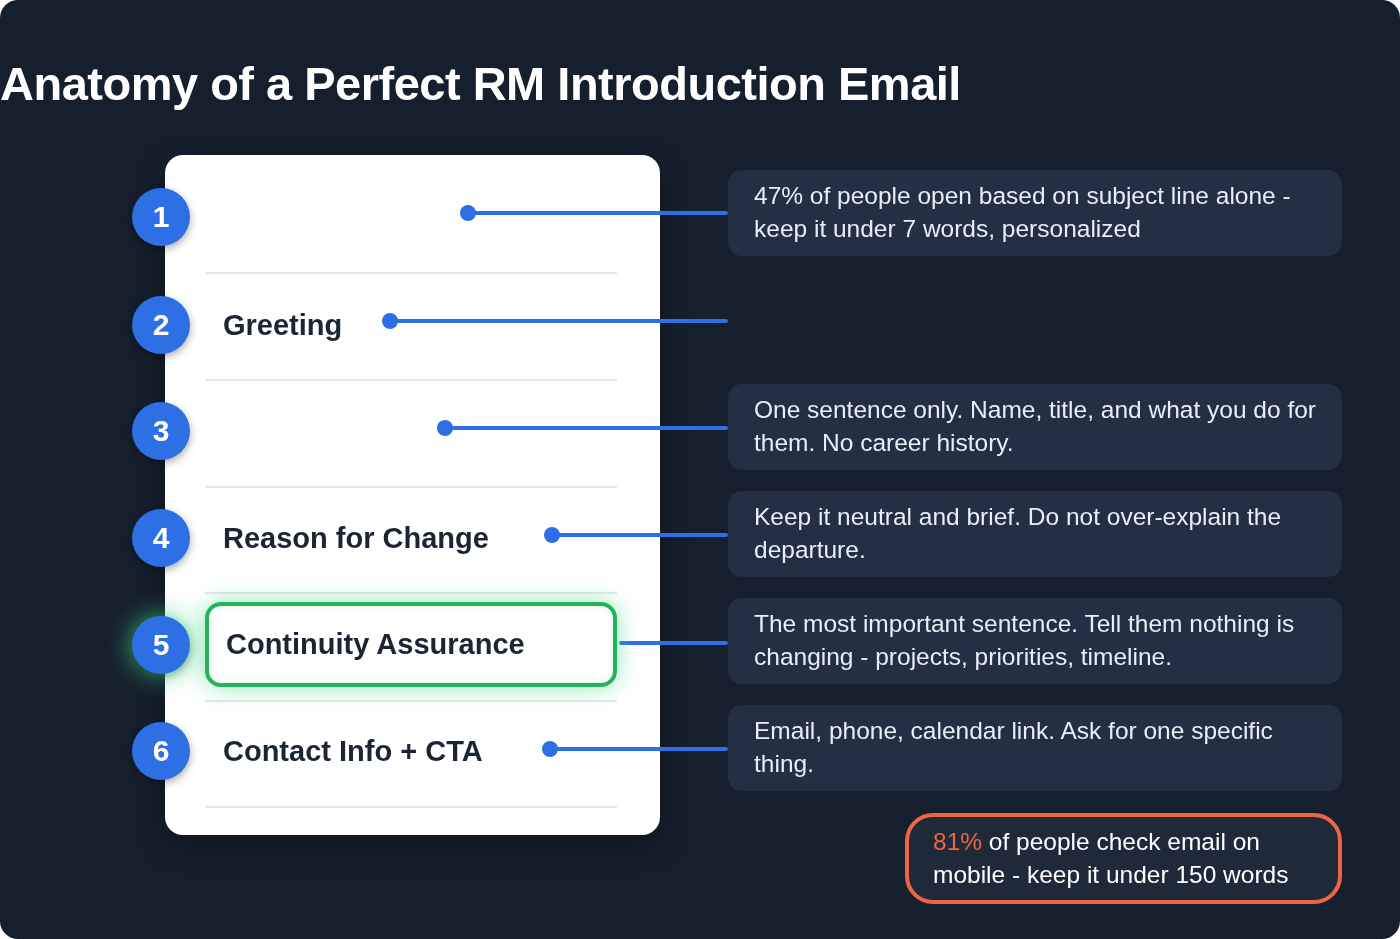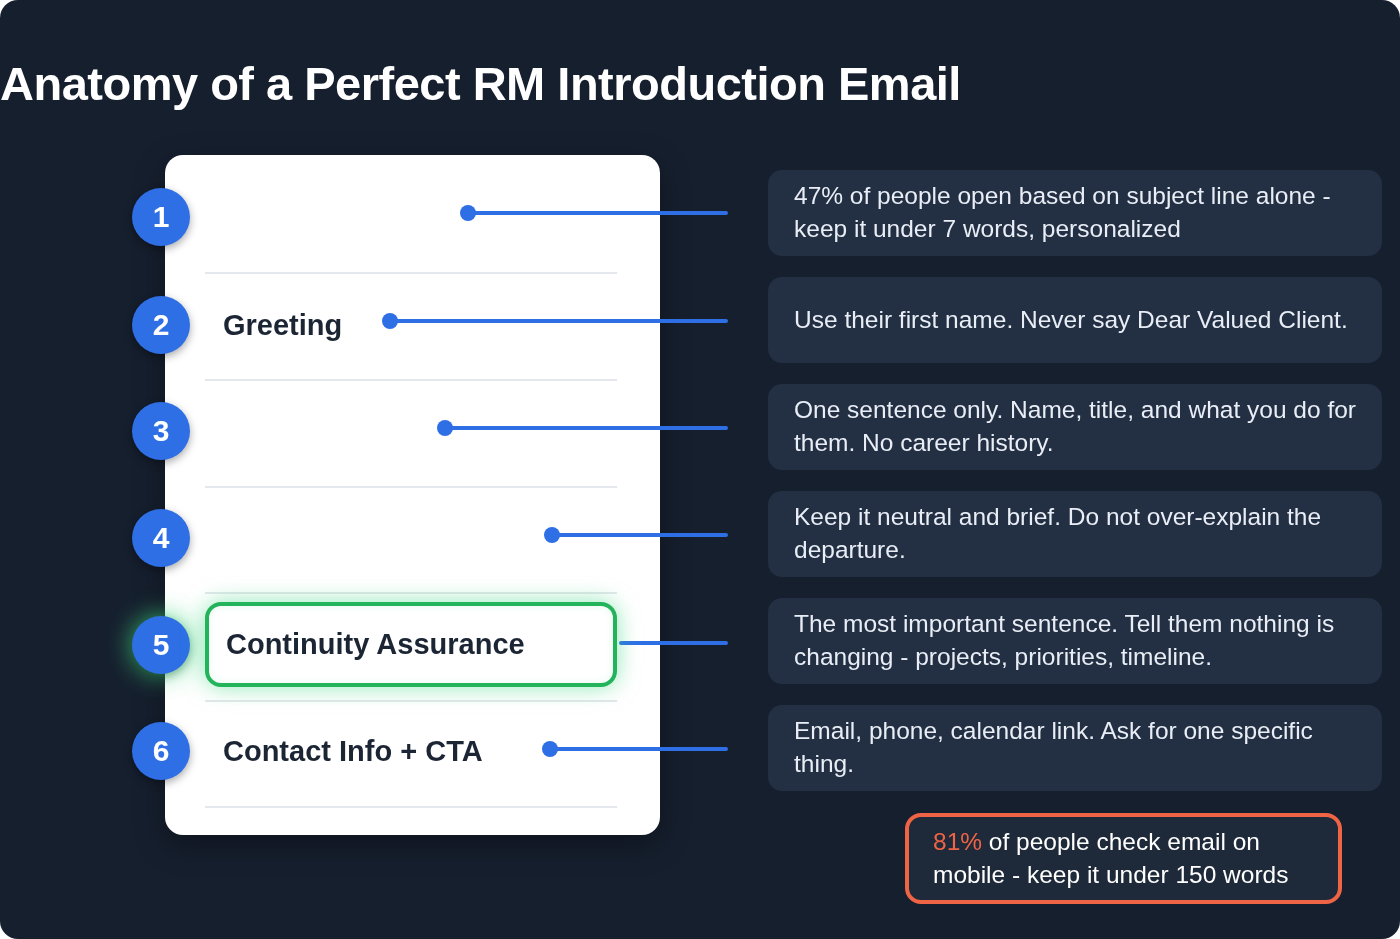--- a/index.html
+++ b/index.html
@@ -53,28 +53,28 @@
   .line.l5{left:619px;top:641px;width:109px;}
   .line.l6{left:550px;top:747px;width:178px;}
 
   .dot{position:absolute;width:16px;height:16px;border-radius:50%;background:var(--accent-blue);}
   .dot.d1{left:460px;top:205px;}
   .dot.d2{left:382px;top:313px;}
   .dot.d3{left:437px;top:420px;}
   .dot.d4{left:544px;top:527px;}
   .dot.d6{left:542px;top:741px;}
 
-  .note{position:absolute;left:768px;width:614px;height:86px;background:var(--note-bg);
+  .note{position:absolute;left:728px;width:614px;height:86px;background:var(--note-bg);
         border-radius:14px;display:flex;align-items:center;padding:10px 26px;}
   .note p{margin:0;color:var(--text-light);font-size:24.5px;line-height:1.34;}
   .note.b1{top:170px;}.note.b2{top:277px;}.note.b3{top:384px;}
   .note.b4{top:491px;}.note.b5{top:598px;}.note.b6{top:705px;}
 
   .callout{position:absolute;left:905px;top:813px;width:437px;height:91px;
-           border:4px solid var(--accent-orange);border-radius:16px;background:#1e2939;
+           border:4px solid var(--accent-orange);border-radius:28px;background:#1e2939;
            display:flex;align-items:center;padding:10px 24px;}
   .callout p{margin:0;color:#ffffff;font-size:24.5px;line-height:1.34;}
   .callout .stat{color:var(--accent-orange);}
 </style>
 </head>
 <body>
 
 <div class="canvas">
 
   <h1 class="title">Anatomy of a Perfect RM Introduction Email</h1>
@@ -103,32 +103,30 @@
 
   <div class="num n1">1</div>
   <div class="num n2">2</div>
   <div class="num n3">3</div>
   <div class="num n4">4</div>
   <div class="num n5">5</div>
   <div class="num n6">6</div>
 
 
   <span class="label plain-label pl2">Greeting</span>
+  <span class="label plain-label pl4">Reason for Change</span>
 
   <div class="greenbox">
     <span class="label">Continuity Assurance</span>
   </div>
 
   <span class="label plain-label pl6">Contact Info + CTA</span>
 
   <div class="note b1">
     <p>47% of people open based on subject line alone - keep it under 7 words, personalized</p>
-  </div>
-  <div class="note b2">
-    <p>Use their first name. Never say Dear Valued Client.</p>
   </div>
   <div class="note b3">
     <p>One sentence only. Name, title, and what you do for them. No career history.</p>
   </div>
   <div class="note b4">
     <p>Keep it neutral and brief. Do not over-explain the departure.</p>
   </div>
   <div class="note b5">
     <p>The most important sentence. Tell them nothing is changing - projects, priorities, timeline.</p>
   </div>

